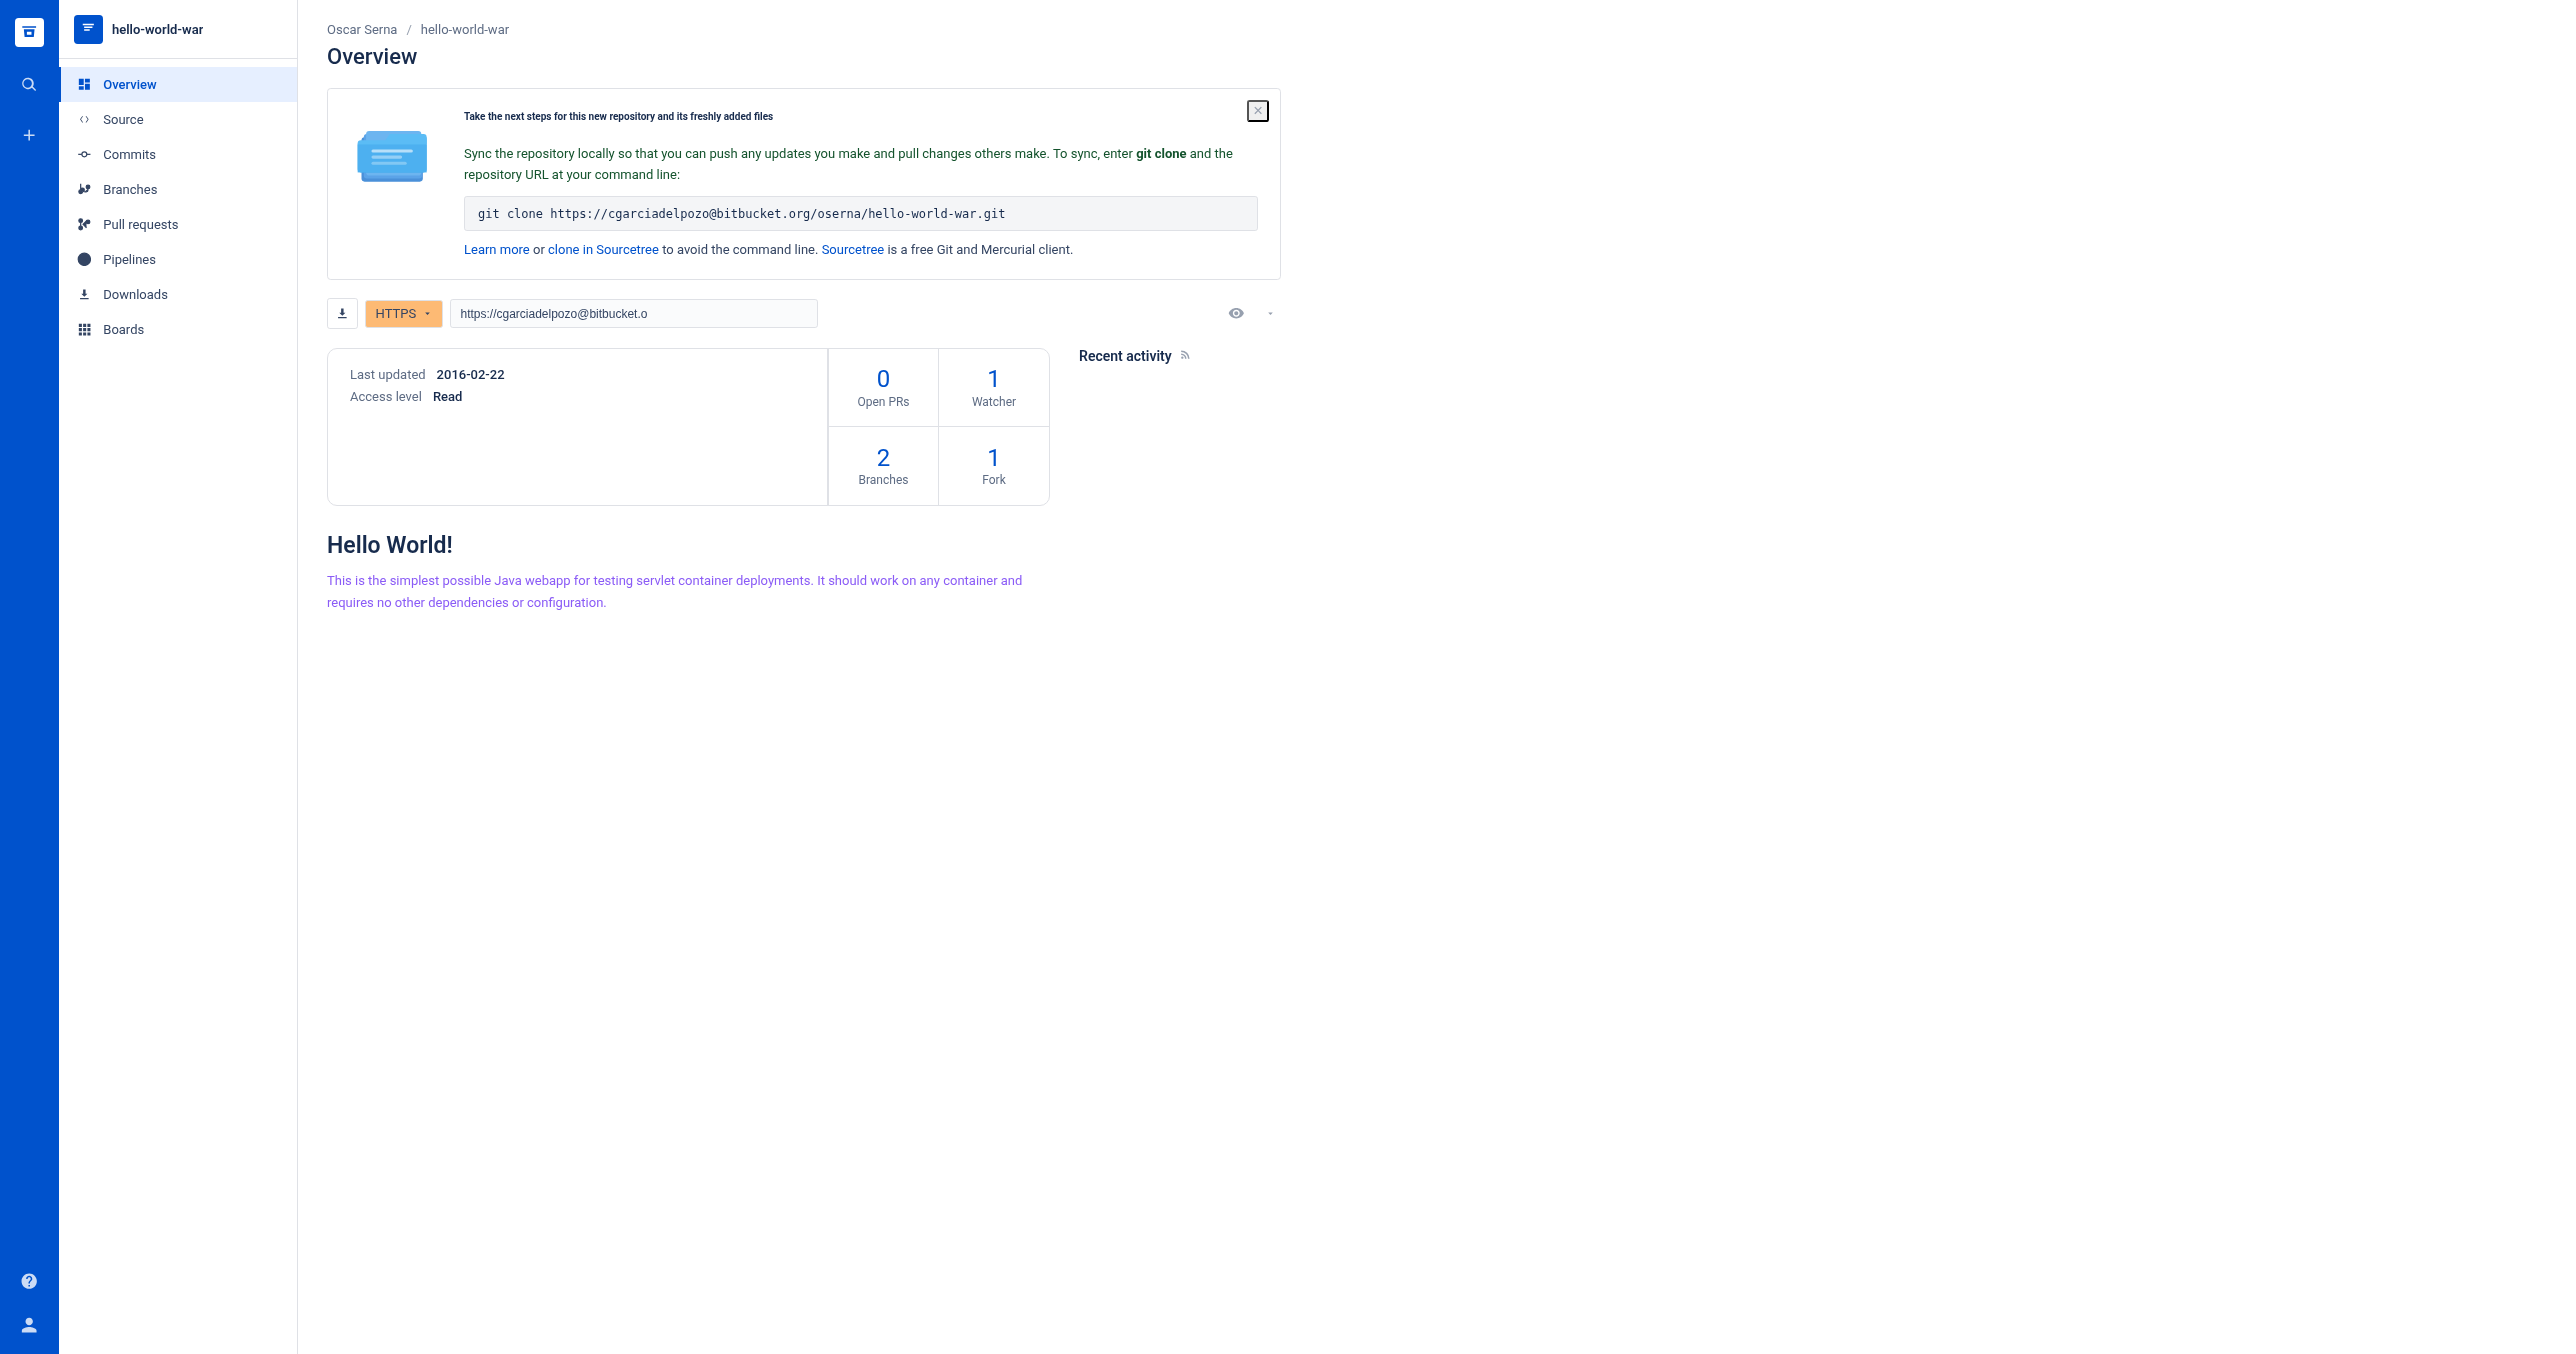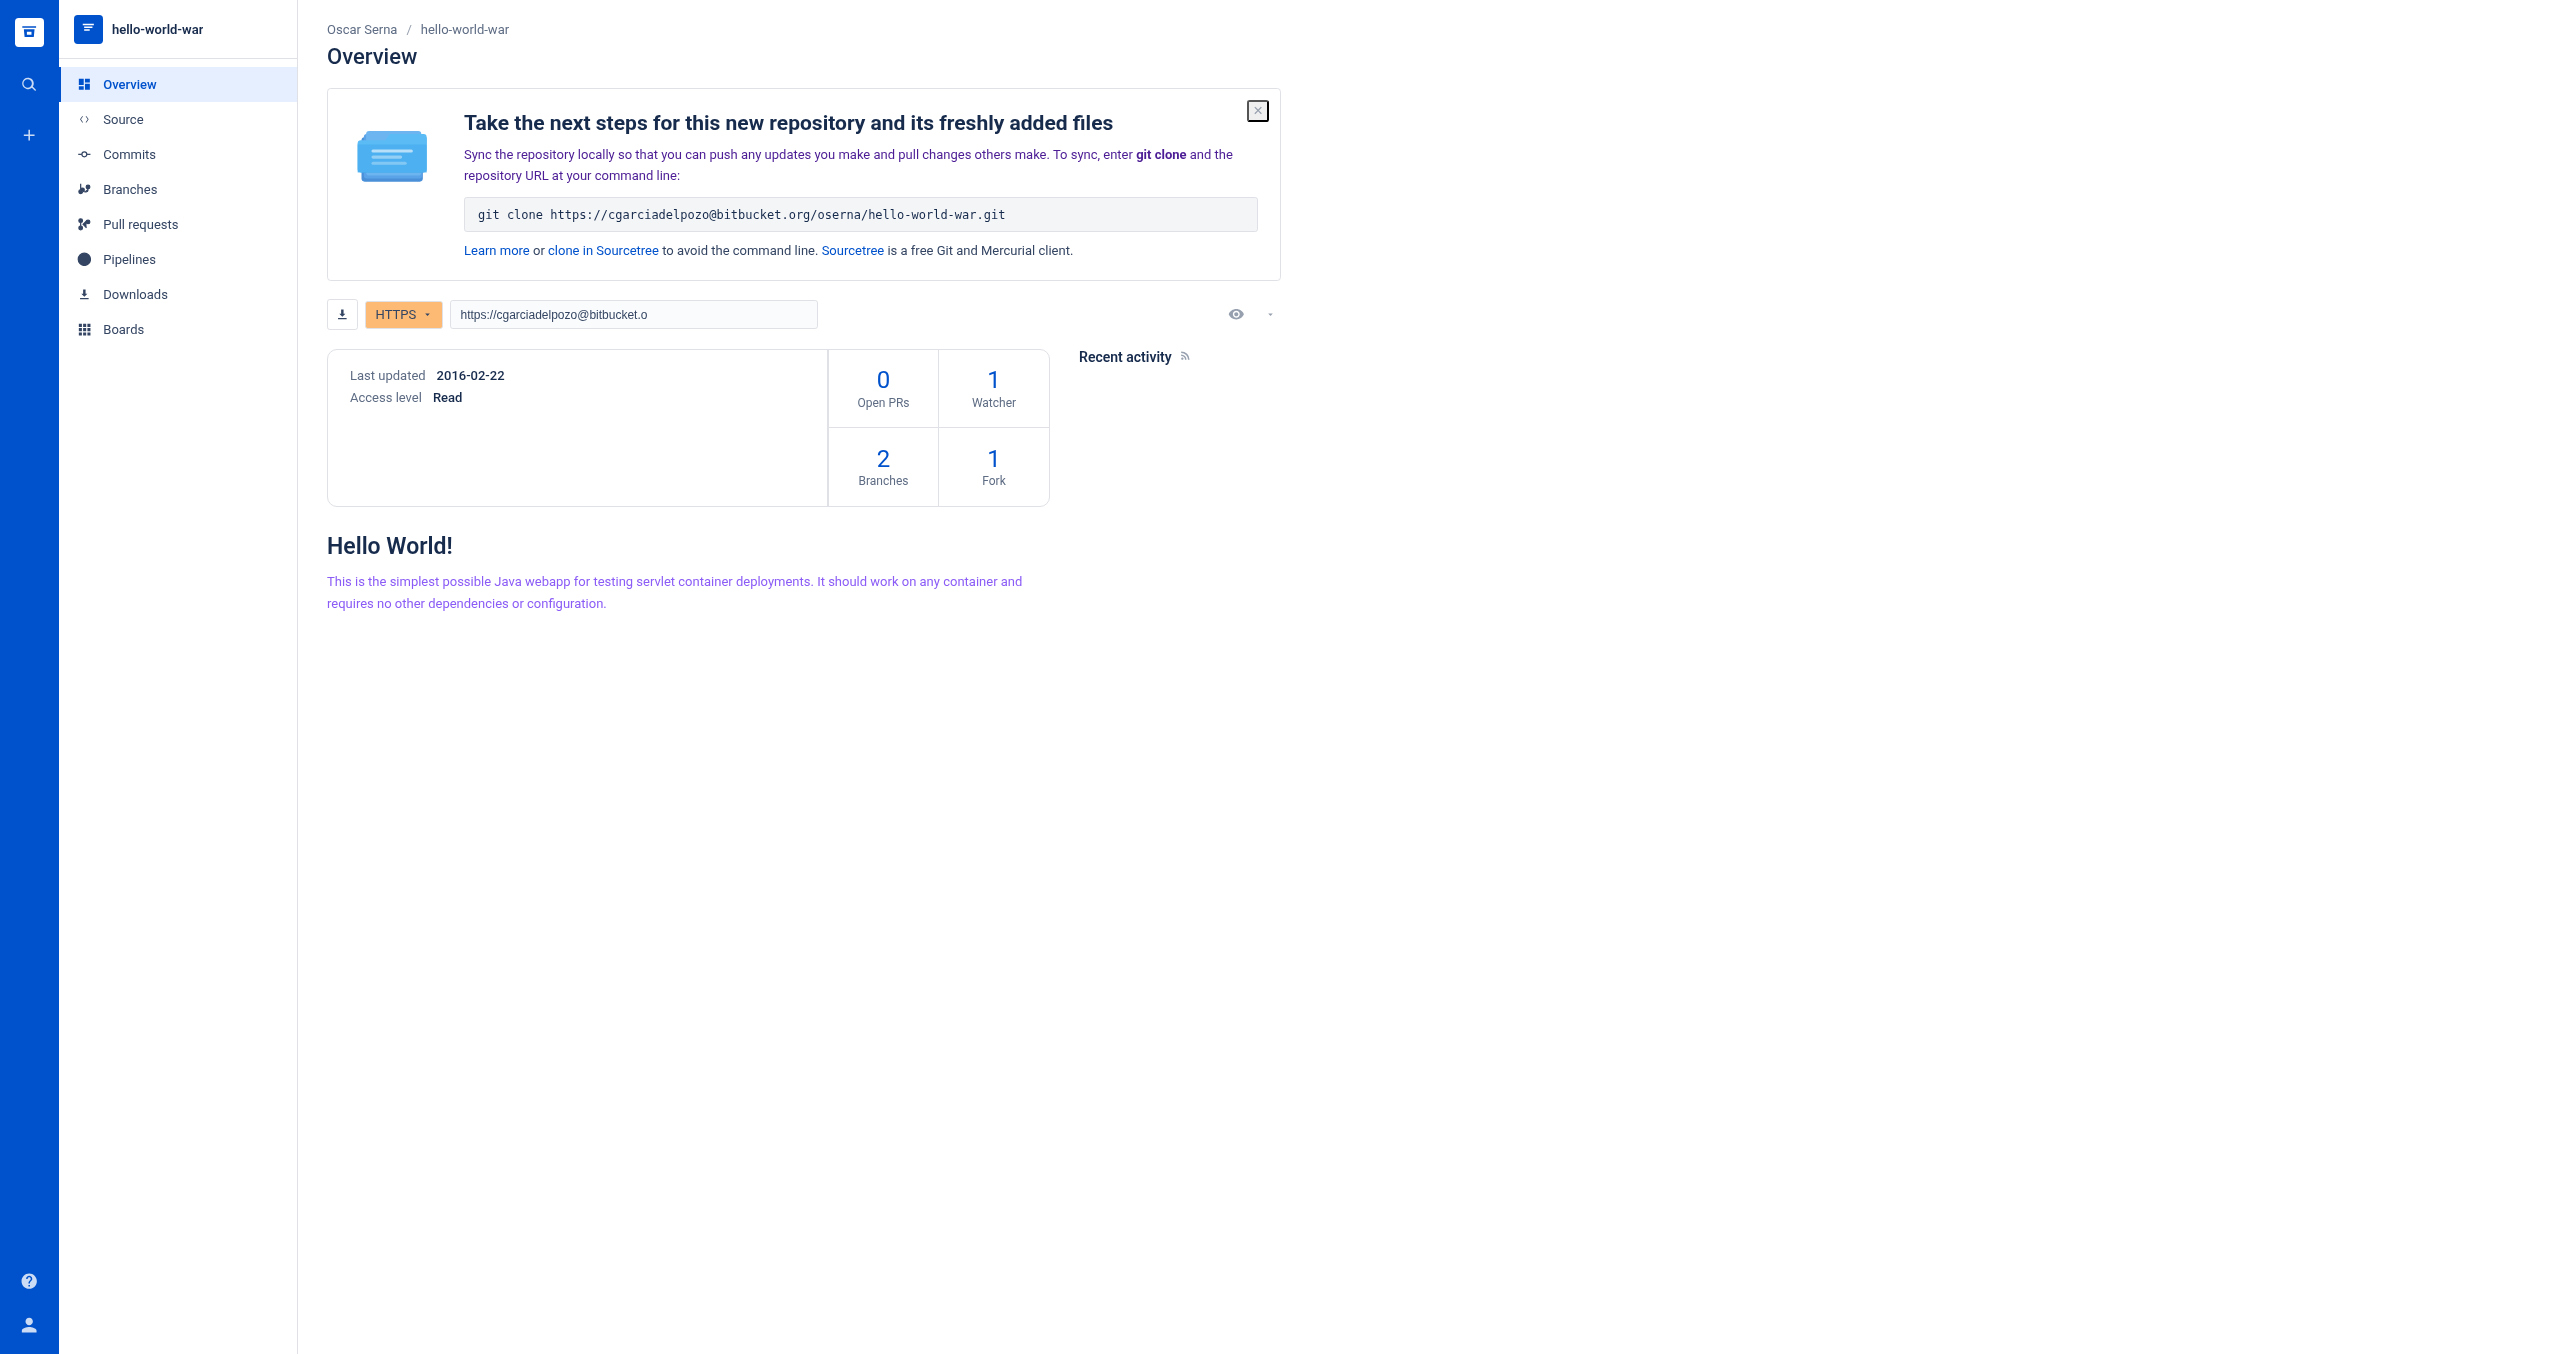--- a/index.html
+++ b/index.html
@@ -129,27 +129,27 @@
       color: #97a0af;
       font-size: 16.6px;
       border-radius: 2.8px;
     }
     .folder-icon-img {
       width: 92px;
       flex-shrink: 0;
     }
     .folder-svg { width: 92px; height: 83px; }
     .banner-content h3 {
-      font-size: 21px;
+      font-size: 10px;
       font-weight: 700;
       color: #172b4d;
-      margin-bottom: 10px;
+      margin-bottom: 22px;
     }
     .banner-content p {
-      color: #4c1d95;
+      color: #14532d;
       line-height: 1.6;
       margin-bottom: 11px;
     }
     .code-block {
       background: #f4f5f7;
       border: 0.9px solid #dfe1e6;
       border-radius: 2.8px;
       padding: 9.2px 13px;
       font-family: monospace;
       font-size: 12px;

